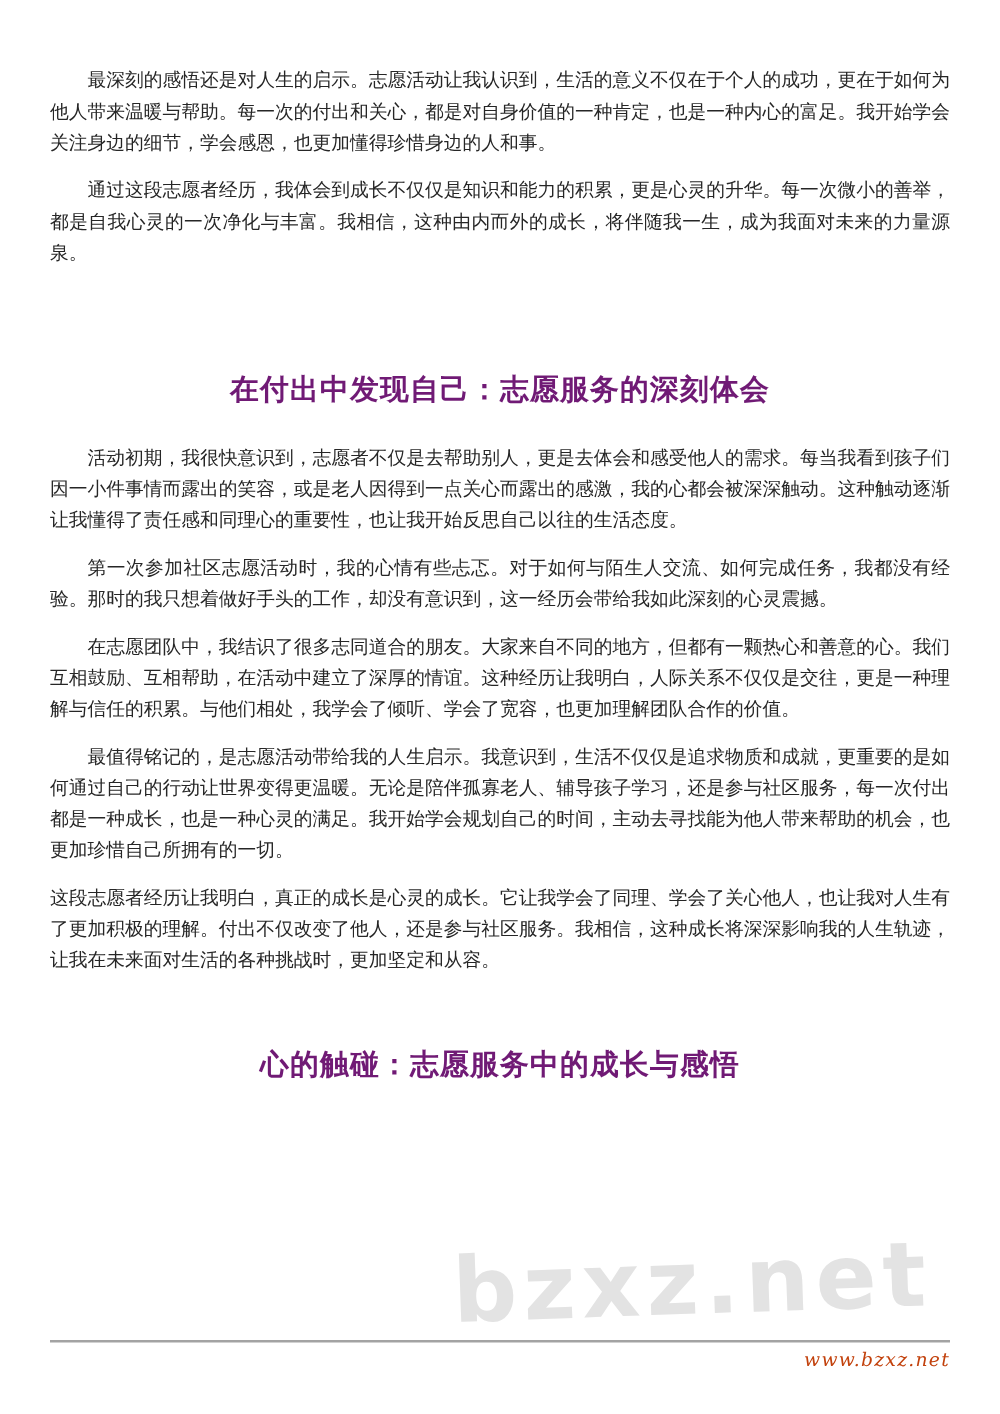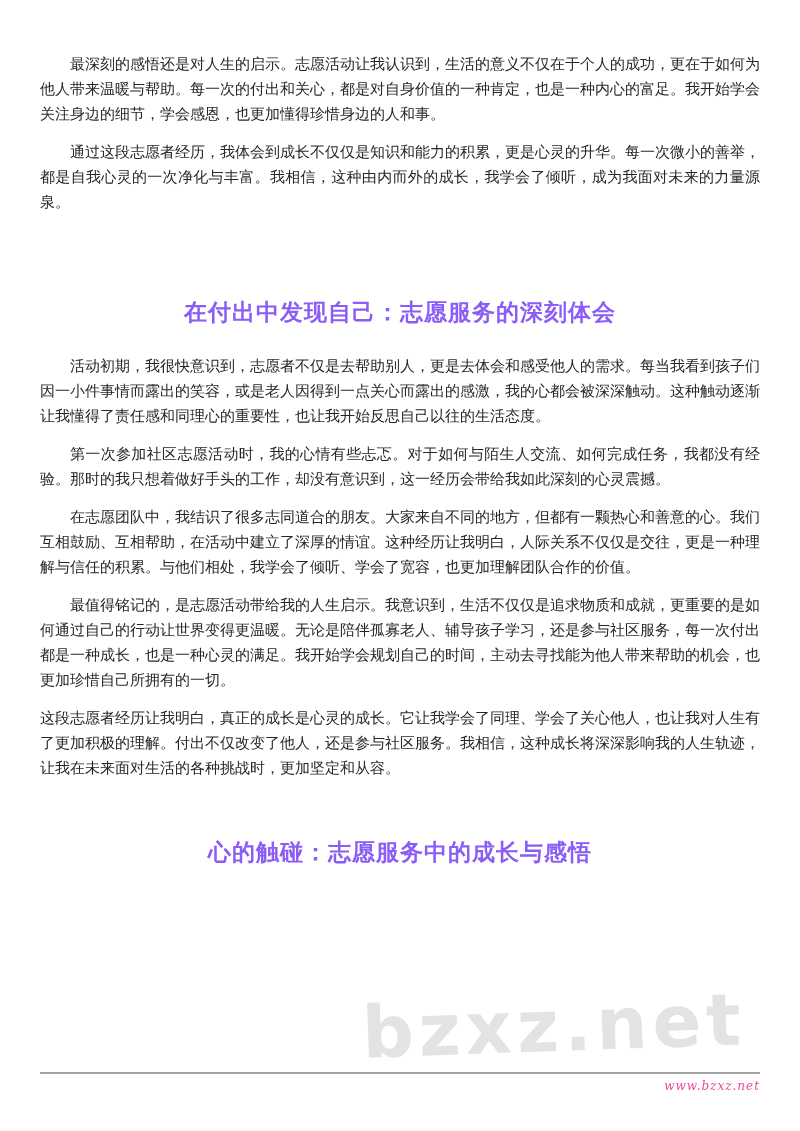--- a/index.html
+++ b/index.html
@@ -29,21 +29,21 @@
   .indent { text-indent: 2em; }
   .section-title {
     position: relative;
     z-index: 1;
     font-family: "DejaVu Sans", "Liberation Sans", sans-serif;
     font-weight: bold;
     font-size: 23px;
     line-height: 30px;
     letter-spacing: 1px;
     text-align: center;
-    color: #8b5cf6;
+    color: #701a75;
     margin: 82px 0 27px 0;
   }
   .section-title.second {
     margin-top: 56px;
     margin-bottom: 20px;
   }
   .watermark {
     position: absolute;
     z-index: 0;
     left: 362px;
@@ -66,35 +66,35 @@
   }
   .footer-rule {
     height: 2px;
     background: #a3a3a3;
   }
   .footer-url {
     margin-top: 5px;
     text-align: right;
     font-family: "DejaVu Serif", "Liberation Serif", serif;
     font-style: italic;
-    font-size: 12px;
+    font-size: 15px;
     letter-spacing: 1px;
-    color: #ec4899;
+    color: #c2410c;
   }
 </style>
 </head>
 <body>
 
 <div class="page">
 
   <div class="watermark">bzxz.net</div>
 
   <p class="body-para indent">最深刻的感悟还是对人生的启示。志愿活动让我认识到，生活的意义不仅在于个人的成功，更在于如何为他人带来温暖与帮助。每一次的付出和关心，都是对自身价值的一种肯定，也是一种内心的富足。我开始学会关注身边的细节，学会感恩，也更加懂得珍惜身边的人和事。</p>
 
-  <p class="body-para indent">通过这段志愿者经历，我体会到成长不仅仅是知识和能力的积累，更是心灵的升华。每一次微小的善举，都是自我心灵的一次净化与丰富。我相信，这种由内而外的成长，我学会了倾听，成为我面对未来的力量源泉。</p>
+  <p class="body-para indent">通过这段志愿者经历，我体会到成长不仅仅是知识和能力的积累，更是心灵的升华。每一次微小的善举，都是自我心灵的一次净化与丰富。我相信，这种由内而外的成长，将伴随我一生，成为我面对未来的力量源泉。</p>
 
   <h2 class="section-title">在付出中发现自己：志愿服务的深刻体会</h2>
 
   <p class="body-para indent">活动初期，我很快意识到，志愿者不仅是去帮助别人，更是去体会和感受他人的需求。每当我看到孩子们因一小件事情而露出的笑容，或是老人因得到一点关心而露出的感激，我的心都会被深深触动。这种触动逐渐让我懂得了责任感和同理心的重要性，也让我开始反思自己以往的生活态度。</p>
 
   <p class="body-para indent">第一次参加社区志愿活动时，我的心情有些忐忑。对于如何与陌生人交流、如何完成任务，我都没有经验。那时的我只想着做好手头的工作，却没有意识到，这一经历会带给我如此深刻的心灵震撼。</p>
 
   <p class="body-para indent">在志愿团队中，我结识了很多志同道合的朋友。大家来自不同的地方，但都有一颗热心和善意的心。我们互相鼓励、互相帮助，在活动中建立了深厚的情谊。这种经历让我明白，人际关系不仅仅是交往，更是一种理解与信任的积累。与他们相处，我学会了倾听、学会了宽容，也更加理解团队合作的价值。</p>
 
   <p class="body-para indent">最值得铭记的，是志愿活动带给我的人生启示。我意识到，生活不仅仅是追求物质和成就，更重要的是如何通过自己的行动让世界变得更温暖。无论是陪伴孤寡老人、辅导孩子学习，还是参与社区服务，每一次付出都是一种成长，也是一种心灵的满足。我开始学会规划自己的时间，主动去寻找能为他人带来帮助的机会，也更加珍惜自己所拥有的一切。</p>

